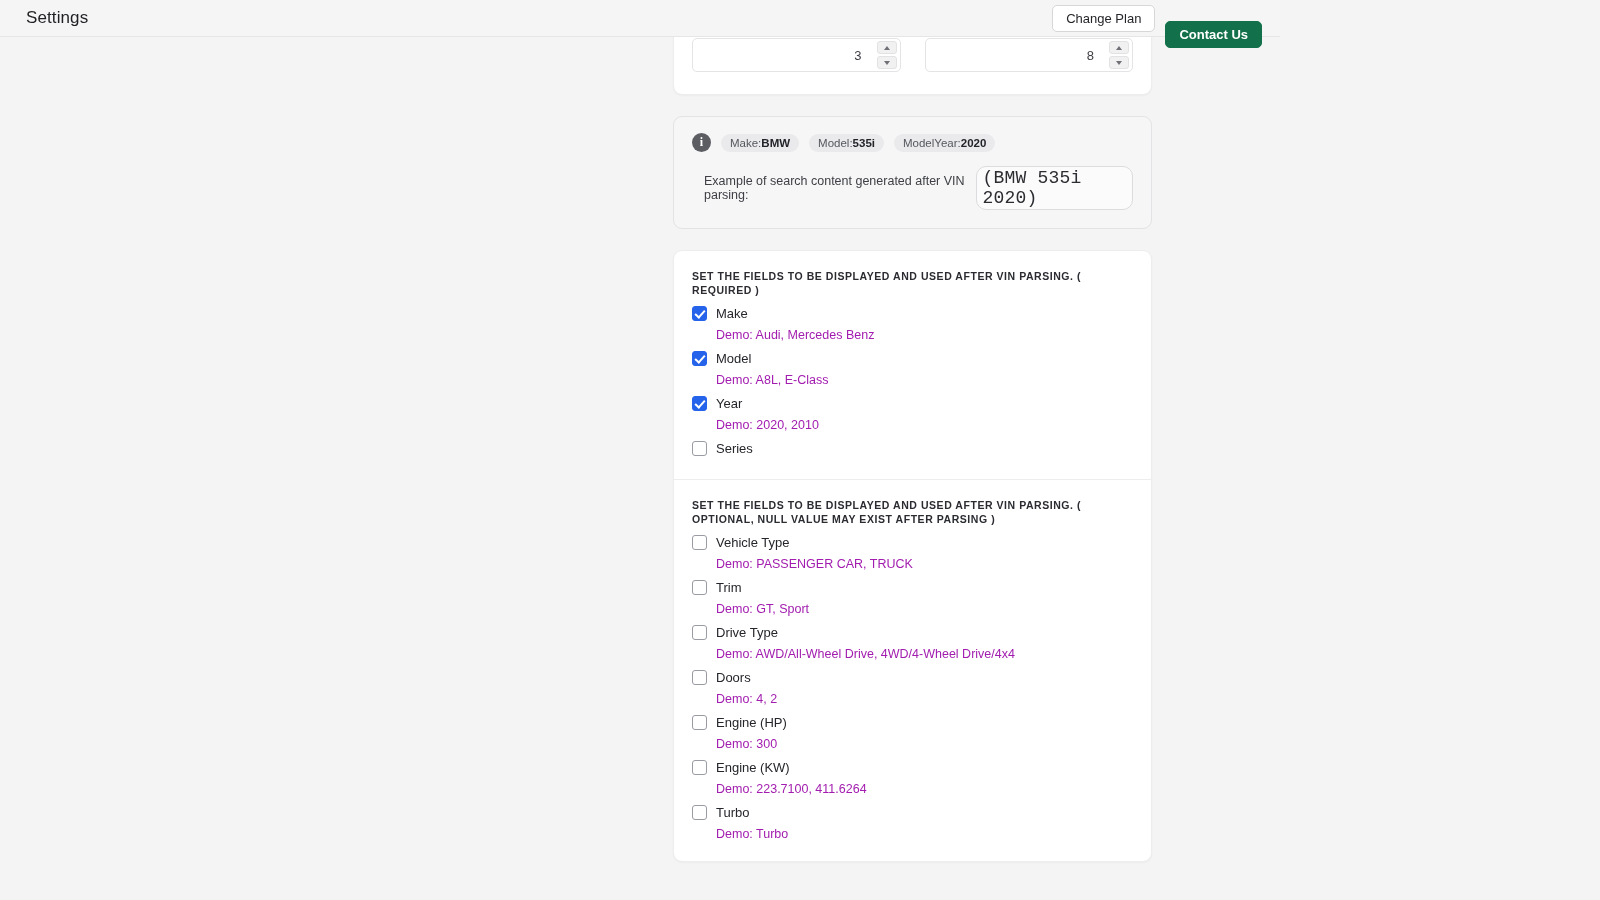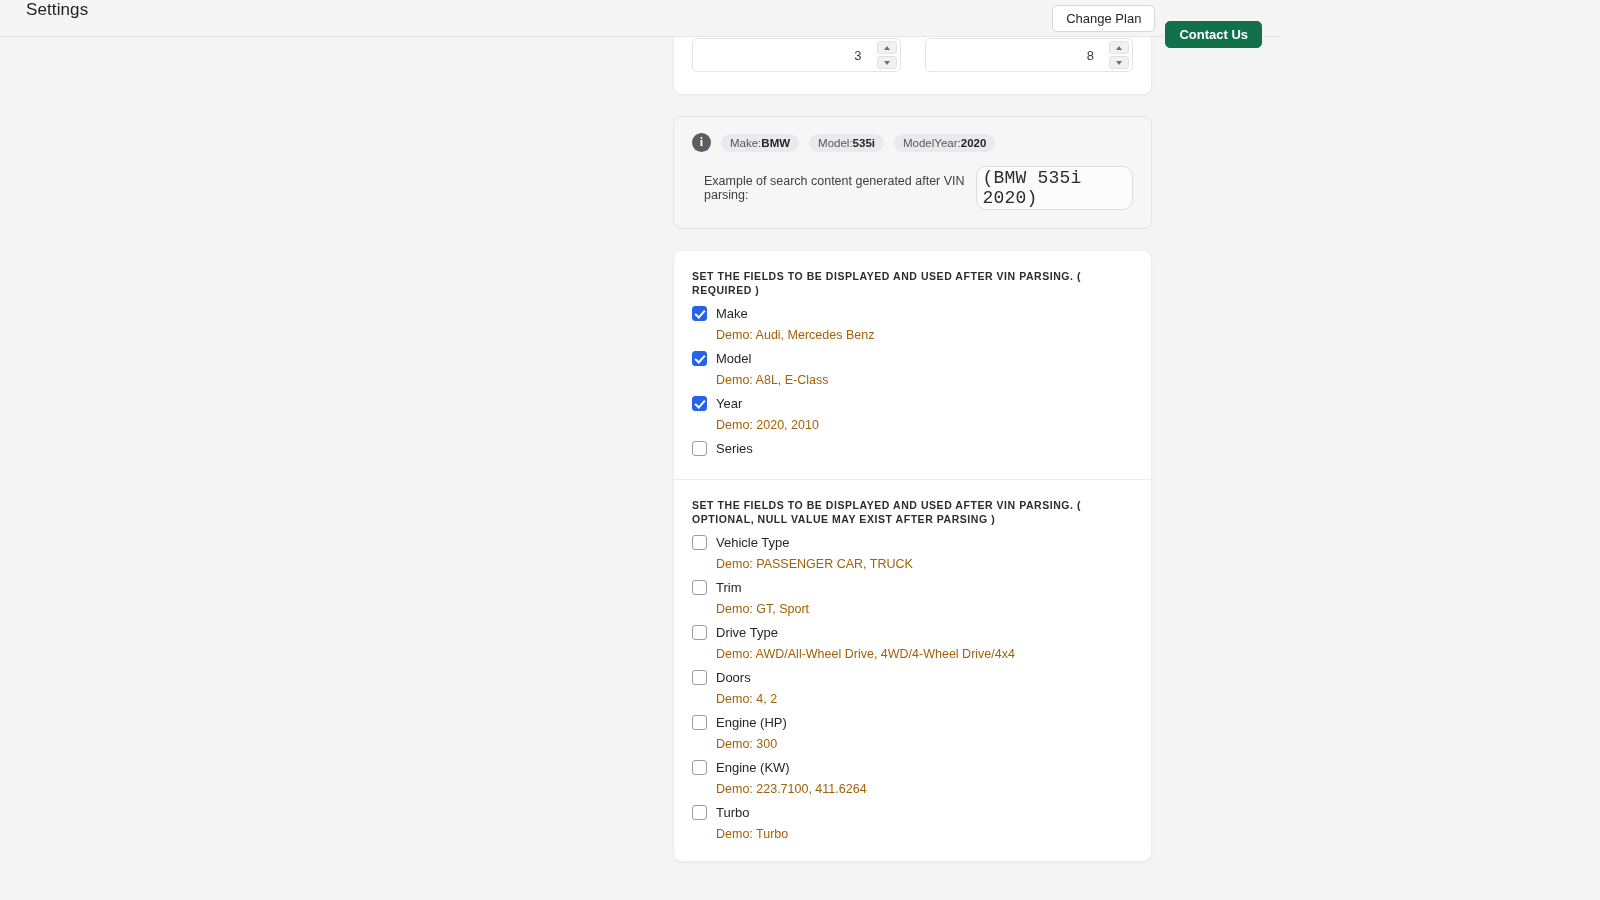--- a/index.html
+++ b/index.html
@@ -11,21 +11,21 @@
     font-family: "Liberation Sans", sans-serif;
     -webkit-font-smoothing: antialiased;
   }
 
   
   .topbar {
     position: absolute; top: 0; left: 0;
     width: 1280px; height: 37px;
     background: #f5f5f5;
     border-bottom: 1px solid #e6e6e6;
-    display: flex; 
+    display: flex; align-items: center;
     z-index: 5;
   }
   .topbar-title {
     margin-left: 26px;
     font-size: 17px;
     color: #1f2023;
     letter-spacing: .1px;
   }
   .topbar-actions {
     margin-left: auto;
@@ -224,21 +224,21 @@
     transform: rotate(42deg);
   }
   .field-label {
     font-size: 13px;
     color: #25262b;
   }
   .field-demo {
     margin-left: 24px;
     margin-top: 4px;
     font-size: 12.5px;
-    color: #a16207;
+    color: #a21caf;
   }
 </style>
 </head>
 <body>
 
 <div class="topbar">
   <div class="topbar-title">Settings</div>
   <div class="topbar-actions">
     <button class="btn btn-secondary">Change Plan</button>
     <button class="btn btn-primary">Contact Us</button>

